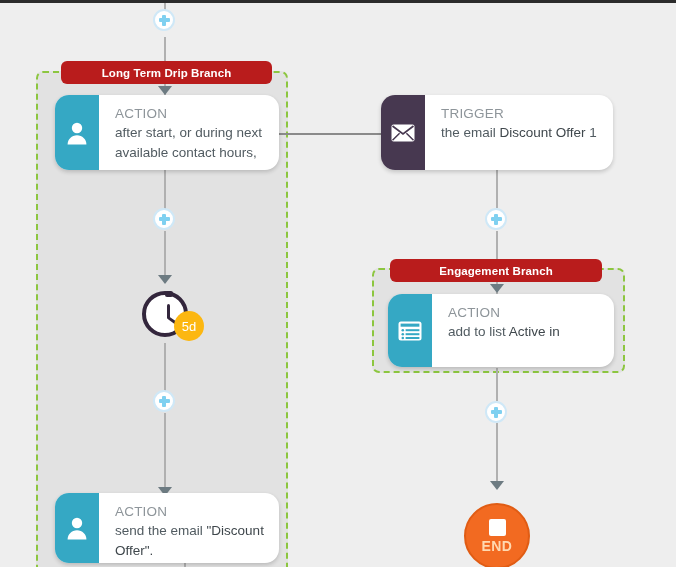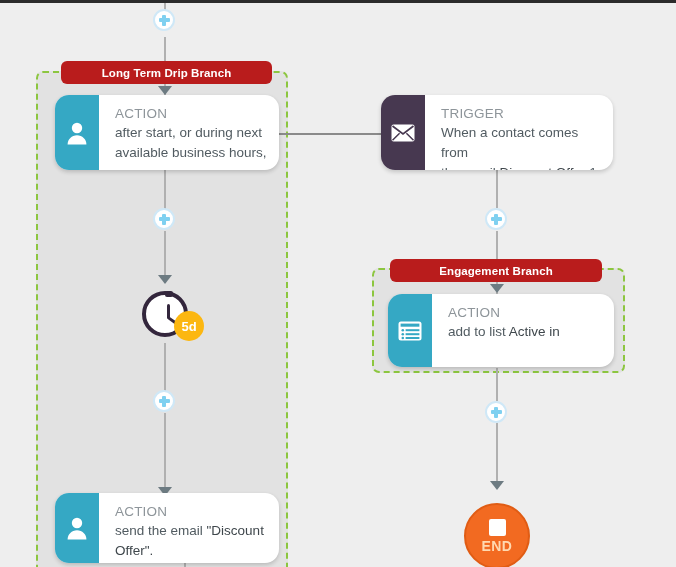--- a/index.html
+++ b/index.html
@@ -159,21 +159,21 @@
   .delay-badge {
     position: absolute;
     right: -16px;
     bottom: -4px;
     width: 30px;
     height: 30px;
     border-radius: 50%;
     background: #fcb711;
     color: #ffffff;
     font-size: 13px;
-    font-weight: bold;
+    font-weight: normal;
     display: flex;
     align-items: center;
     justify-content: center;
   }
 
   
   .end-node {
     position: absolute;
     width: 66px;
     height: 66px;
@@ -248,35 +248,34 @@
   <div class="node" style="left:55px; top:92px; width:224px; height:75px;">
     <div class="node-icon teal">
       <svg width="22" height="24" viewBox="0 0 22 24" aria-hidden="true">
         <circle cx="11" cy="7" r="5.2" fill="#ffffff"></circle>
         <path d="M1.6 23.5c0-5.2 4.2-9.2 9.4-9.2s9.4 4 9.4 9.2z" fill="#ffffff"></path>
       </svg>
     </div>
     <div class="node-body">
       <div class="node-kind">ACTION</div>
       <div class="node-desc">after start, or during next</div>
-      <div class="node-desc">available business hours,</div>
+      <div class="node-desc">available contact hours,</div>
     </div>
   </div>
 
   <div class="node" style="left:381px; top:92px; width:232px; height:75px;">
     <div class="node-icon purple">
       <svg width="24" height="18" viewBox="0 0 24 18" aria-hidden="true">
         <rect x="0.5" y="0.5" width="23" height="17" rx="2" fill="#ffffff"></rect>
         <path d="M1.5 2 L12 10 L22.5 2" fill="none" stroke="#473850" stroke-width="1.7"></path>
         <path d="M1.5 16.2 L8.6 9.2 M22.5 16.2 L15.4 9.2" fill="none" stroke="#473850" stroke-width="1.5"></path>
       </svg>
     </div>
     <div class="node-body">
       <div class="node-kind">TRIGGER</div>
-      <div class="node-desc">When a contact comes from</div>
       <div class="node-desc"><span>the email </span><b>Discount Offer</b><span> 1</span></div>
     </div>
   </div>
 
   <div class="delay-node" style="left:142px; top:288px;">
     <div class="clock-face">
       <div class="clock-stem"></div>
       <div class="hand-m"></div>
       <div class="hand-h"></div>
     </div>

